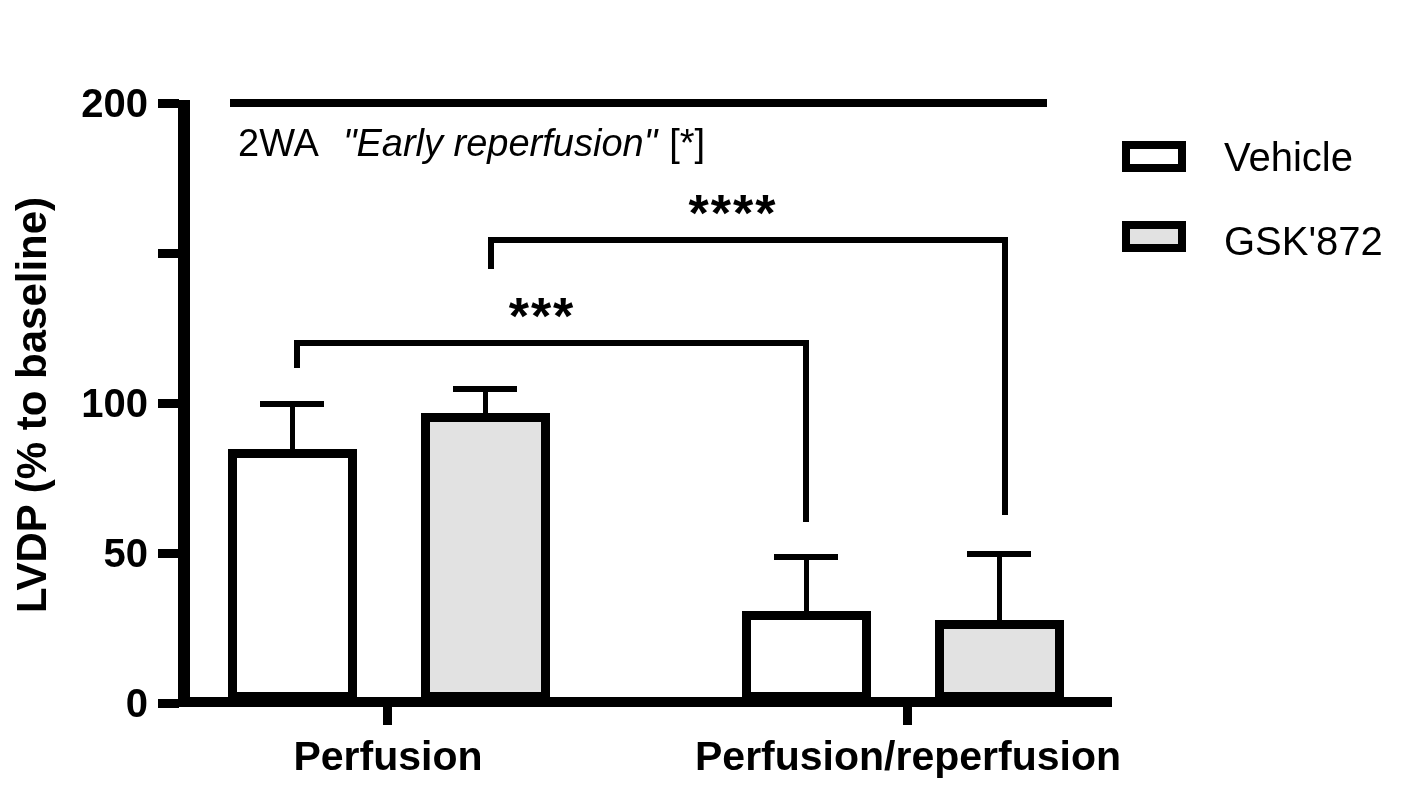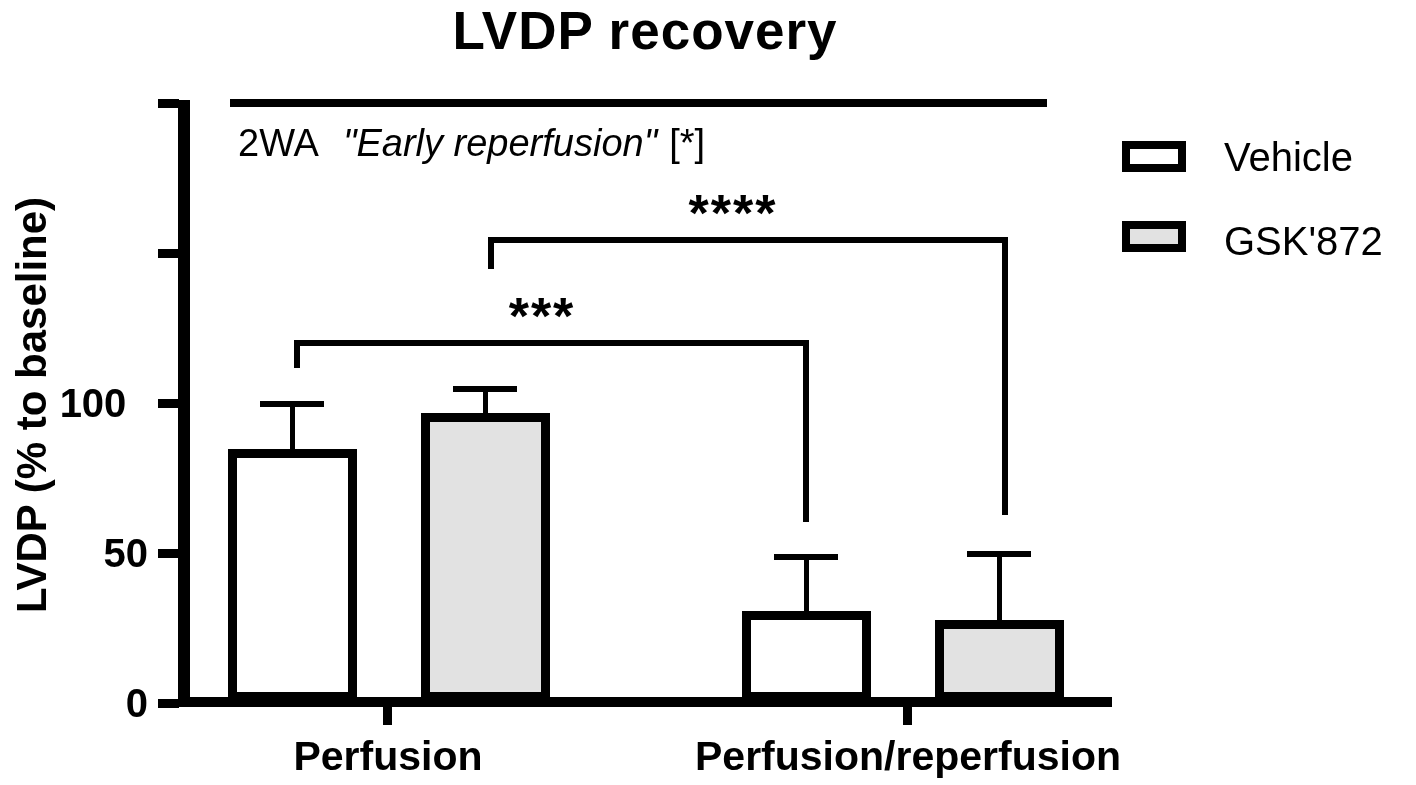--- a/index.html
+++ b/index.html
@@ -34,33 +34,33 @@
   .brk{background:#000;z-index:4;}
   .sig{font-size:52px;font-weight:bold;text-align:center;letter-spacing:2px;z-index:4;}
   .legend-swatch{border:8px solid #000;box-sizing:border-box;}
   .legend-label{font-size:40px;line-height:46px;white-space:nowrap;}
 </style>
 </head>
 <body>
 
 <div class="fig">
 
-  <div class="abs title">LVDP recovery</div>
 
   <div class="abs ylabel">LVDP (% to baseline)</div>
 
   <div class="abs yaxis-line"></div>
 
   <div class="abs ytick" style="top:99px;"></div>
   <div class="abs ytick" style="top:249px;"></div>
   <div class="abs ytick" style="top:399px;"></div>
   <div class="abs ytick" style="top:549px;"></div>
   <div class="abs ytick" style="top:699px;"></div>
 
-  <div class="abs yticklabel" style="top:381px;text-align:center;">100</div>
+  <div class="abs yticklabel" style="top:81px;">200</div>
+  <div class="abs yticklabel" style="top:381px;">100</div>
   <div class="abs yticklabel" style="top:531px;">50</div>
   <div class="abs yticklabel" style="top:681px;">0</div>
 
   <div class="abs xaxis-line"></div>
   <div class="abs xtick" style="left:383px;"></div>
   <div class="abs xtick" style="left:903px;"></div>
   <div class="abs xlabel" style="left:238px;width:300px;">Perfusion</div>
   <div class="abs xlabel" style="left:658px;width:500px;">Perfusion/reperfusion</div>
 
   <div class="abs bar" style="left: 227.5px; width: 129px; top: 449px; height: 252px; background: rgb(255, 255, 255);"></div>

